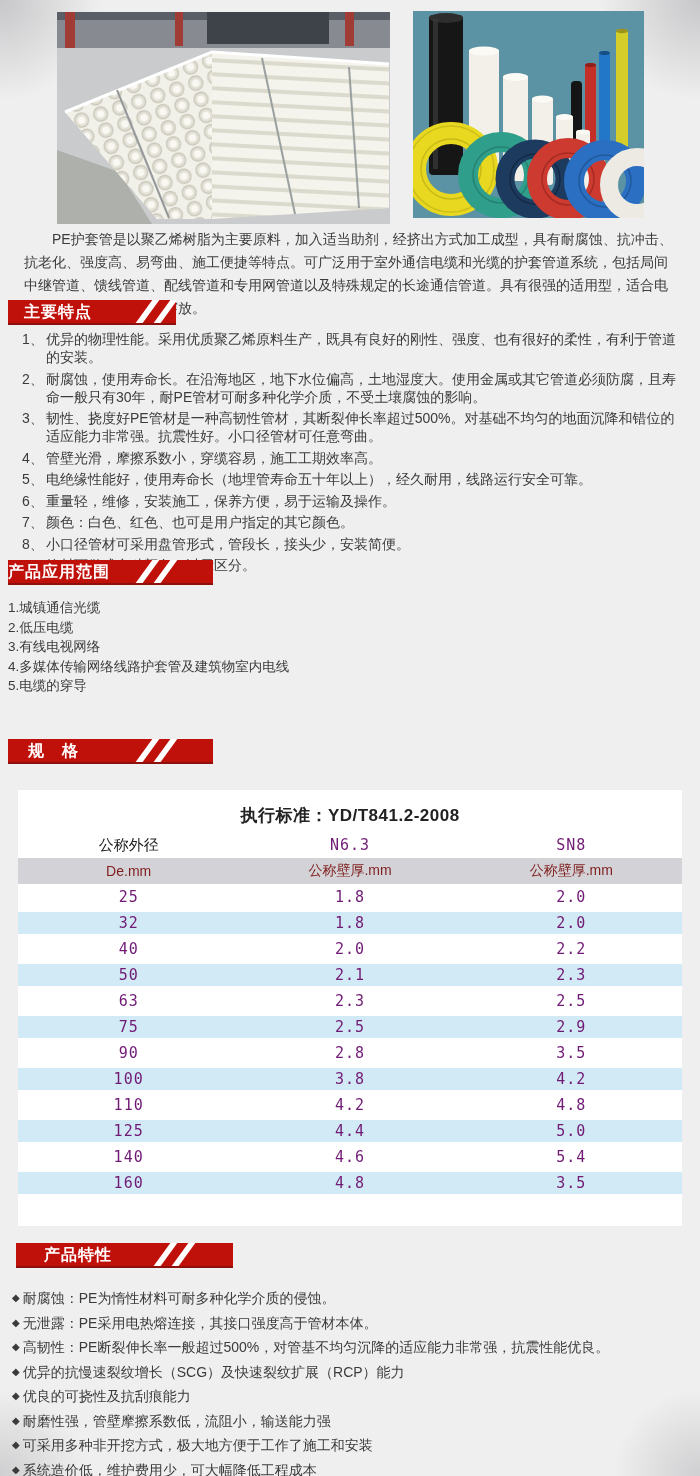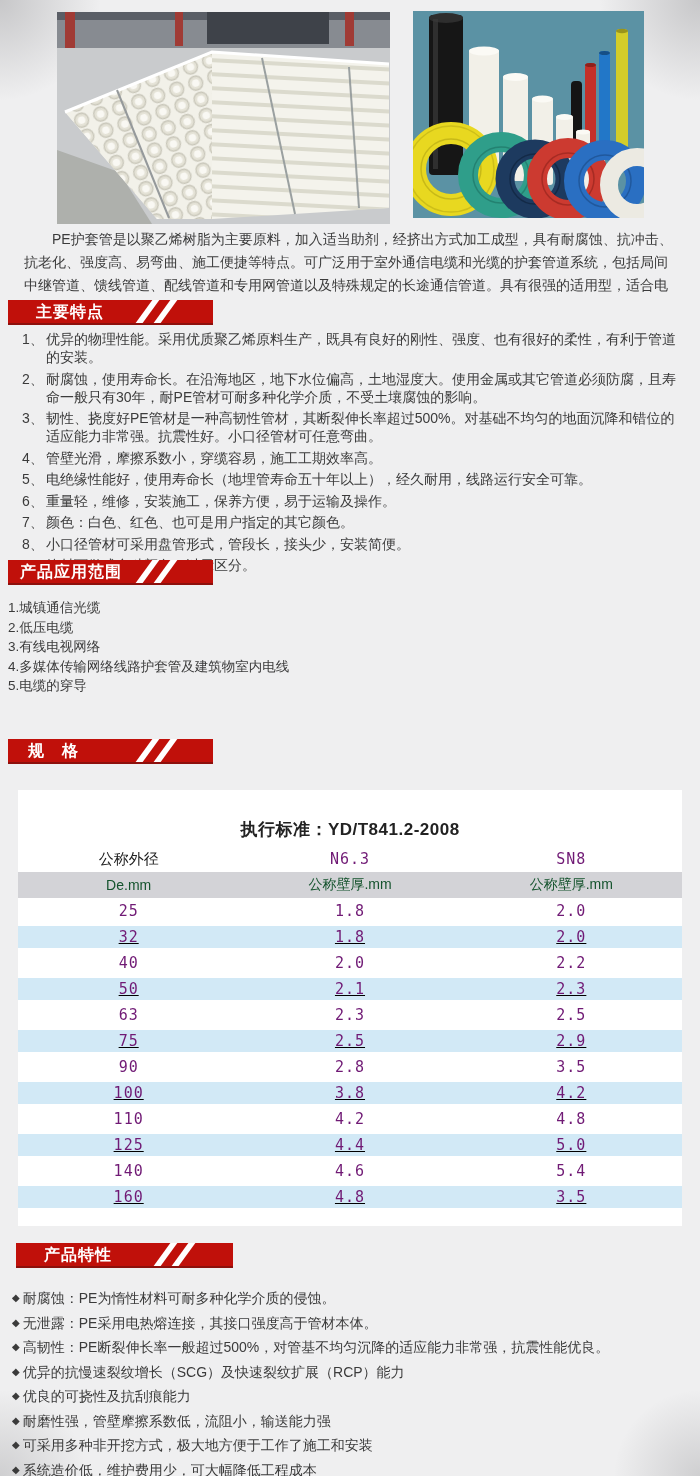--- a/index.html
+++ b/index.html
@@ -14,41 +14,41 @@
   #ph1{left:57px;top:12px;width:333px;height:212px;}
   #ph2{left:413px;top:11px;width:231px;height:207px;}
   .intro{position:absolute;left:24px;top:228px;width:652px;margin:0;
     font-size:14px;line-height:23px;color:#3b3b3b;text-indent:28px;}
   .banner{position:absolute;height:25px;box-sizing:border-box;background:#c0100a;
     border-bottom:2px solid #8d100c;color:#fff;font-weight:bold;font-size:16px;
     line-height:23px;overflow:hidden;}
   .banner .t{position:relative;z-index:2;letter-spacing:1px;}
   .stripe{position:absolute;top:-4px;bottom:-4px;width:7px;background:#fff;
     transform:skewX(-36deg);z-index:1;}
-  #b1{left:8px;top:300px;width:205px;padding-left:28px;}
-  #b2{left:8px;top:560px;width:205px;padding-left:12px;}
+  #b1{left:8px;top:300px;width:168px;padding-left:16px;}
+  #b2{left:8px;top:560px;width:205px;}
   #b3{left:8px;top:739px;width:205px;padding-left:20px;}
   #b4{left:16px;top:1243px;width:217px;padding-left:28px;}
   #b1 .s1,#b2 .s1,#b3 .s1{left:136px;} #b1 .s2,#b2 .s2,#b3 .s2{left:154px;}
   #b4 .s1{left:146px;} #b4 .s2{left:164px;}
   .features{position:absolute;left:22px;top:330px;width:656px;font-size:14px;color:#3b3b3b;}
   .feat{position:relative;padding-left:24px;line-height:18px;margin-bottom:3.5px;}
   .feat .num{position:absolute;left:0;top:0;}
   .apps{position:absolute;left:8px;top:598px;width:640px;font-size:13.5px;
     line-height:19.5px;color:#3b3b3b;}
   .spec-card{position:absolute;left:18px;top:790px;width:664px;height:436px;background:#ffffff;}
-  .std{text-align:center;padding-top:30px;font-size:17px;font-weight:bold;color:#222222;
+  .std{text-align:center;padding-top:16px;font-size:17px;font-weight:bold;color:#222222;
     letter-spacing:.5px;line-height:20px;}
   .trow{display:flex;height:26px;align-items:center;text-align:center;box-sizing:border-box;}
   .trow>span{flex:1;}
   .thead{margin-top:6px;font-size:15px;color:#222222;justify-content:flex-end;}
-  .tsub{background:#d3d3d7;font-size:14px;color:#14532d;}
+  .tsub{background:#d3d3d7;font-size:14px;color:#7f1d1d;}
   .trow .mono, .data>span{font-family:"DejaVu Sans Mono","Liberation Mono",monospace;
     font-size:15px;letter-spacing:1px;color:#701a75;}
-  .blue{background:#d2e9f6;border-top:2px solid #ffffff;border-bottom:2px solid #ffffff;text-decoration:underline;}
+  .blue{background:#d2e9f6;border-top:2px solid #ffffff;border-bottom:2px solid #ffffff;}
   .chars{position:absolute;left:12px;top:1286px;width:676px;font-size:14px;
     line-height:24.5px;color:#3b3b3b;}
   .char .b{font-size:10px;vertical-align:2px;margin-right:3px;}
 </style>
 </head>
 <body>
 
 <div class="page">
   <div class="vignette"></div>
 

